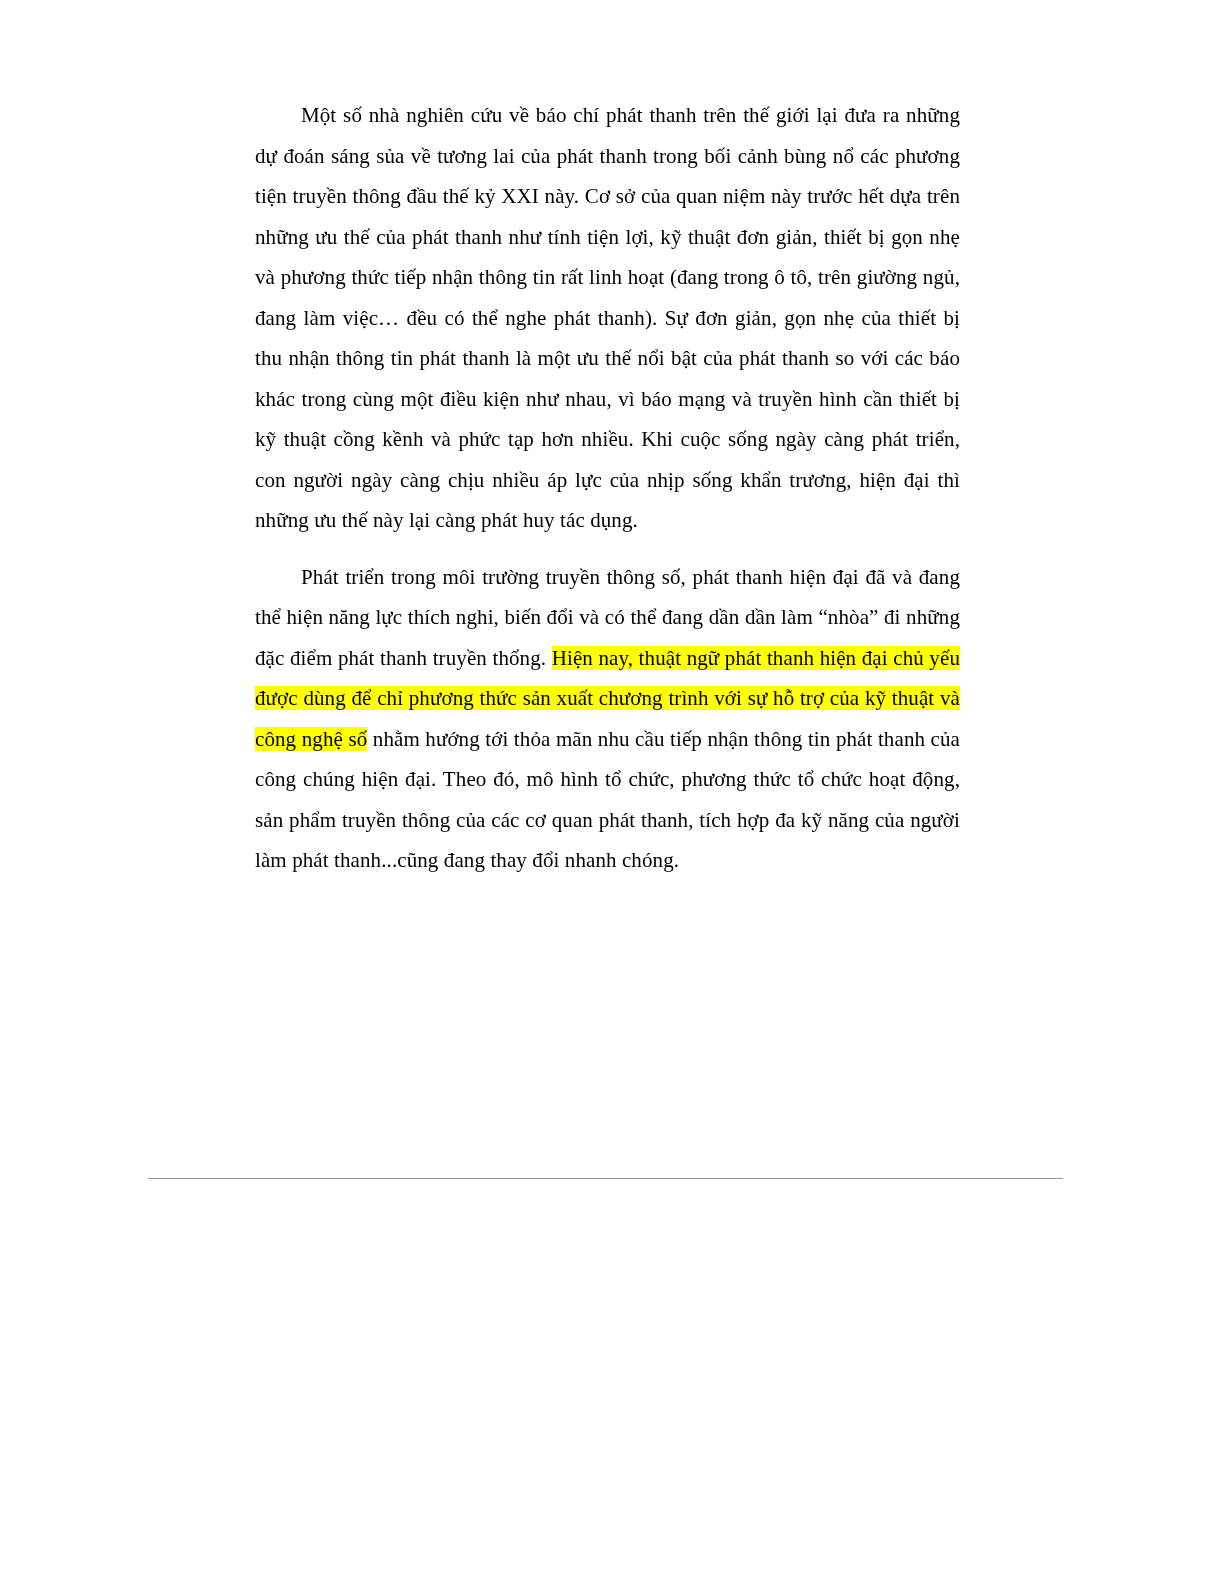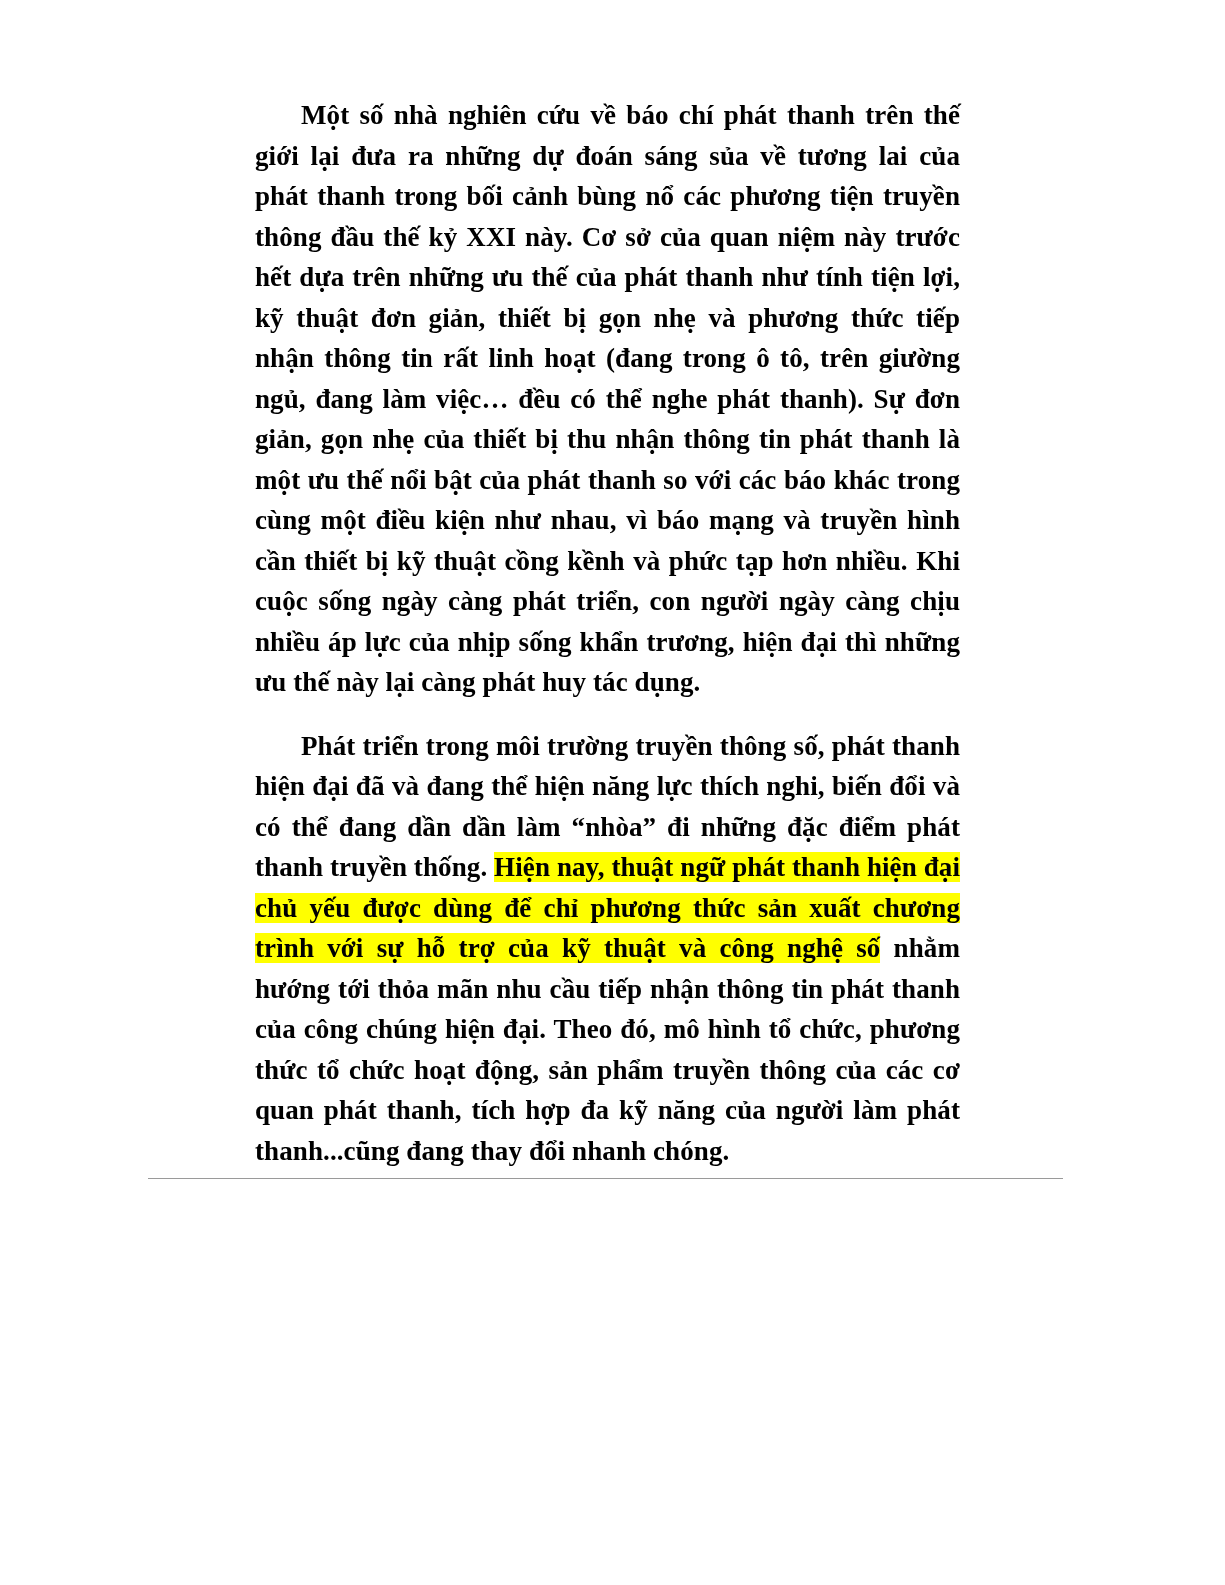--- a/index.html
+++ b/index.html
@@ -24,29 +24,28 @@
     background: #ffffff;
   }
   .content {
     position: absolute;
     left: 255px;
     top: 95px;
     width: 705px;
   }
   p.para {
     margin: 0 0 0 0;
-    font-size: 27px;
+    font-size: 21px;
     line-height: 40.5px;
     text-align: justify;
     text-justify: inter-word;
     letter-spacing: 0.1px;
-    font-weight: bold;
   }
   p.para + p.para {
-    margin-top: 23px;
+    margin-top: 16px;
   }
   .indent {
     display: inline-block;
     width: 46px;
   }
   .hl {
     background: #ffff00;
   }
   .footer-rule {
     position: absolute;

